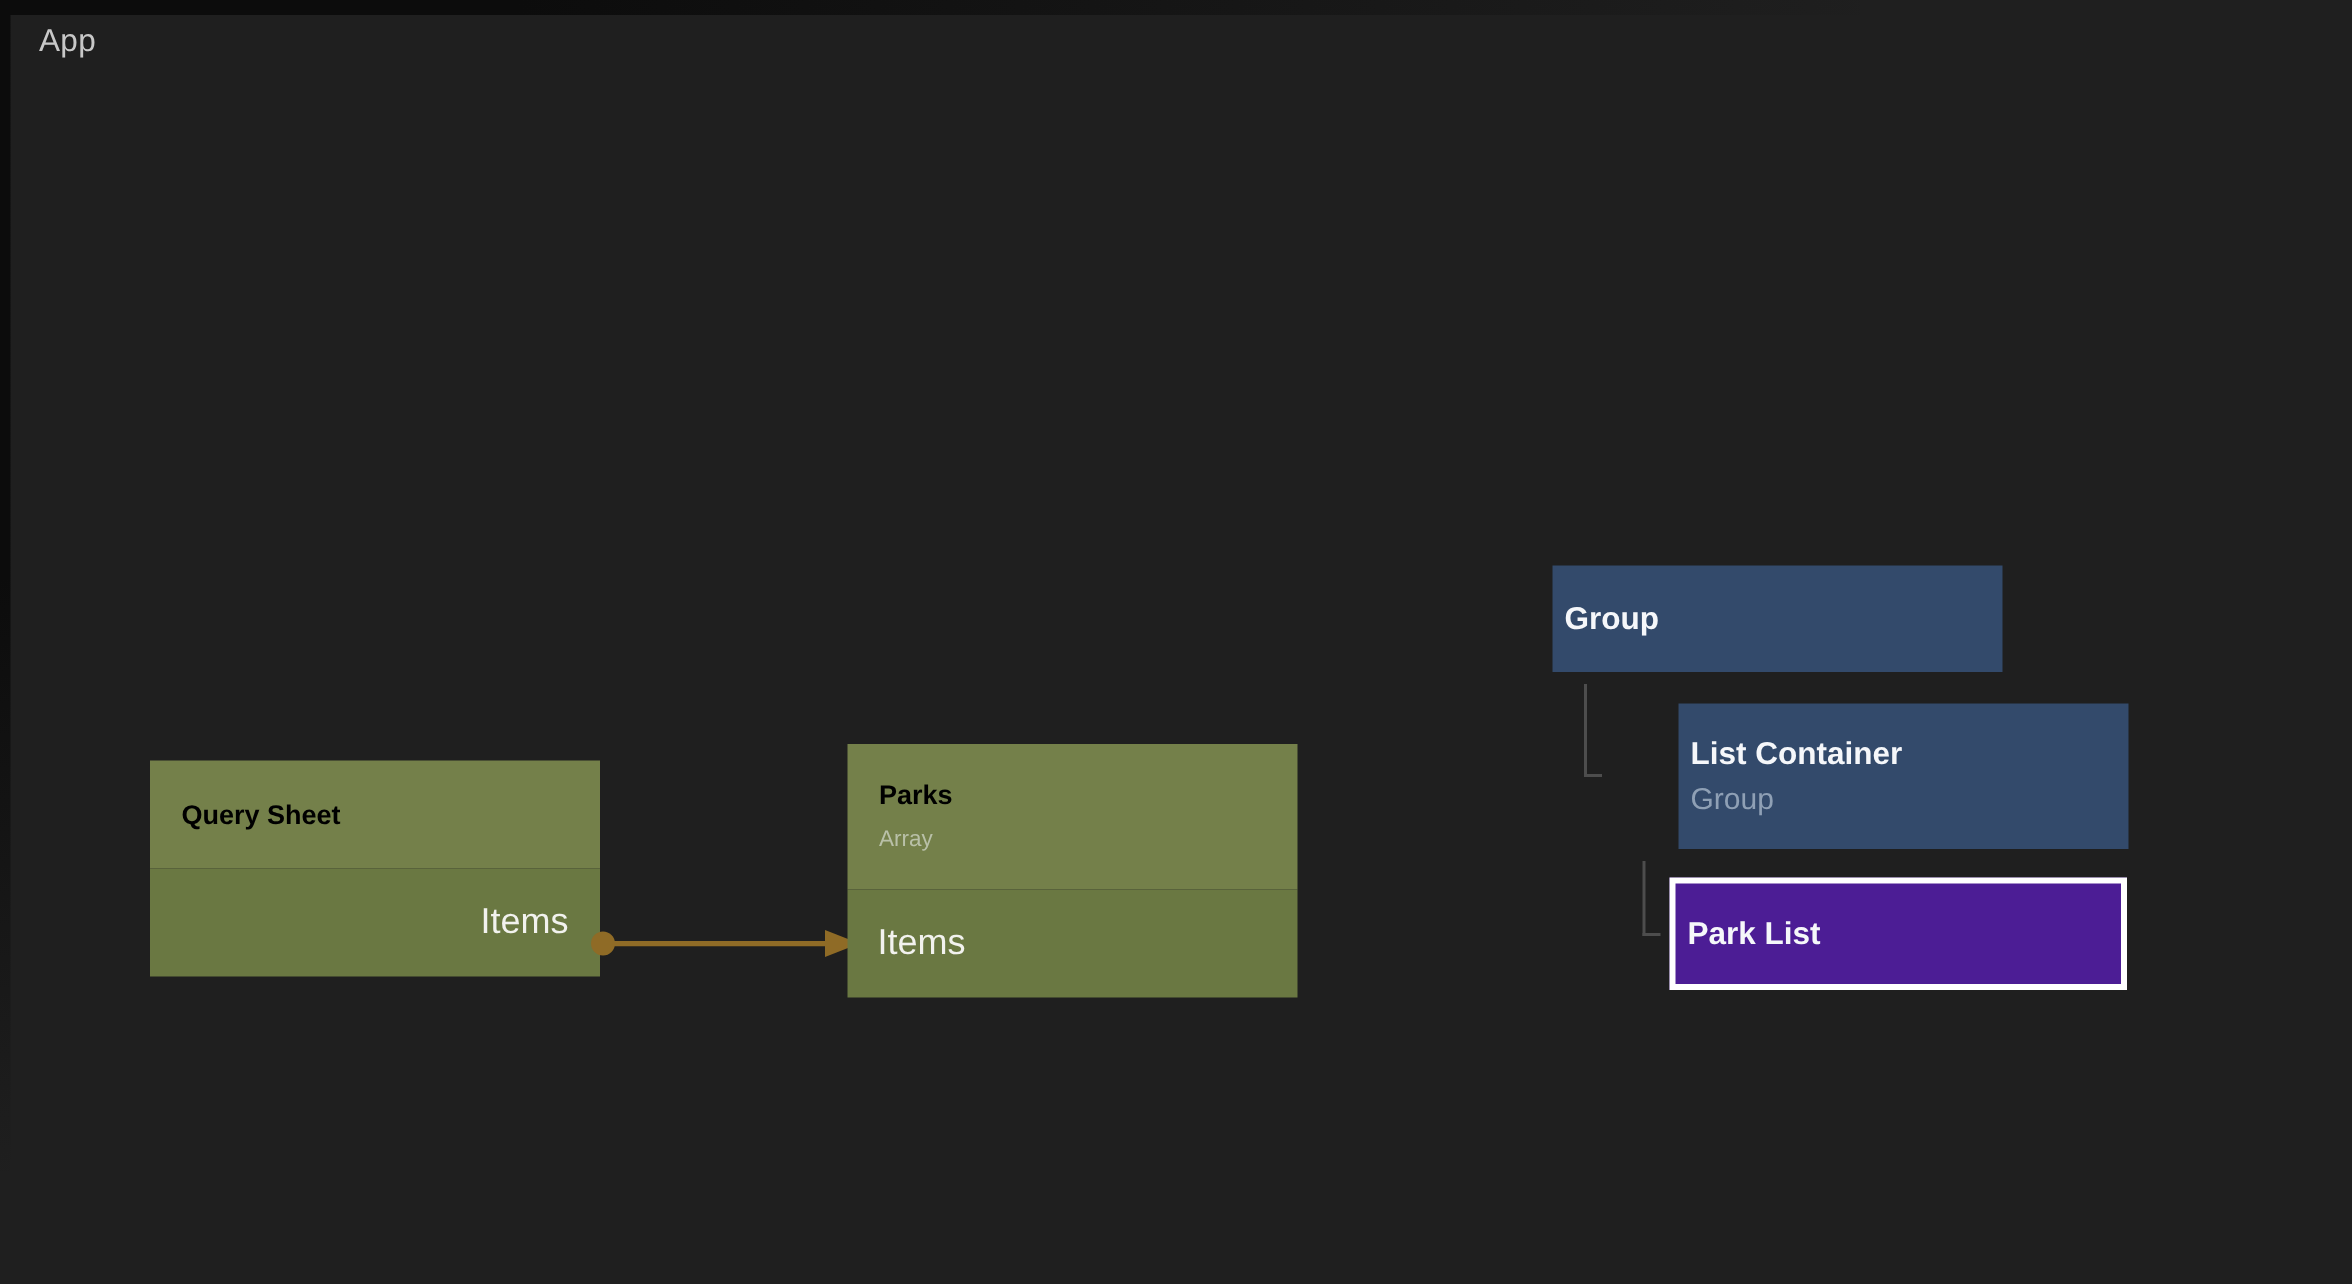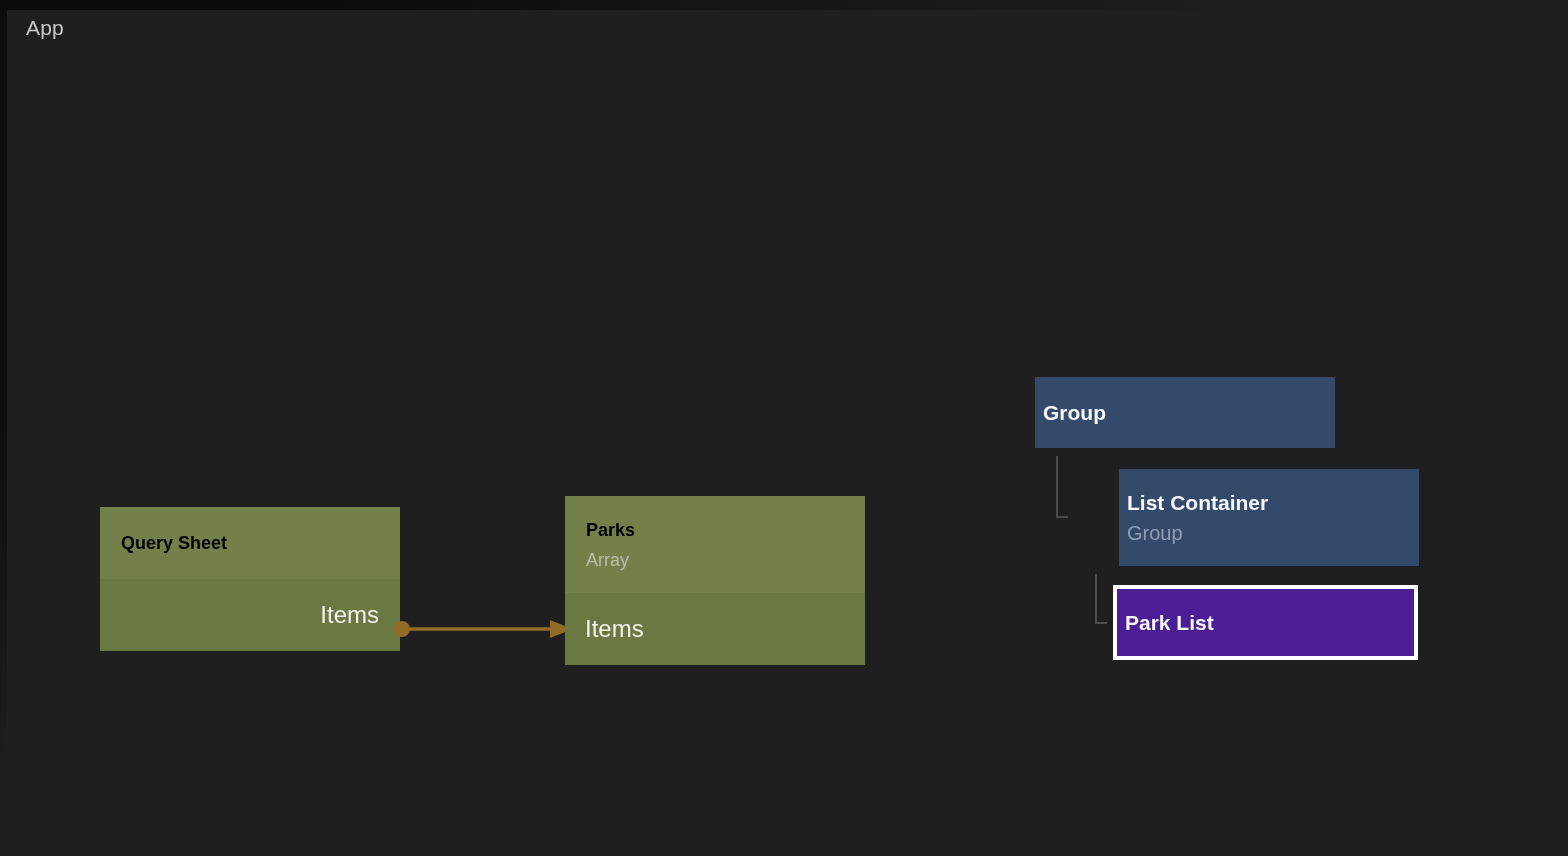--- a/index.html
+++ b/index.html
@@ -14,21 +14,21 @@
   .edge-left{position:absolute;left:0;top:0;width:7px;height:856px;
     background:linear-gradient(to bottom,#0c0c0c 0%,#0c0c0c 45%,rgba(12,12,12,0) 92%);}
 
   .app-label{position:absolute;left:26px;top:16px;font-size:21px;color:#c8c8c8;letter-spacing:.2px;}
 
   
   .gnode{position:absolute;width:300px;}
   .gnode .hdr{background:#74804a;display:flex;flex-direction:column;justify-content:center;padding-left:21px;box-sizing:border-box;}
   .gnode .bdy{background:#6a7842;height:72px;display:flex;align-items:center;box-sizing:border-box;}
   .gnode .title{color:#000000;font-size:18px;font-weight:700;line-height:30px;}
-  .gnode .subtitle{color:#b9c0a8;font-size:18px;line-height:30px;}
+  .gnode .subtitle{color:#b9c0a8;font-size:15px;line-height:30px;}
   .port-label{color:#f2f2ee;font-size:24px;}
   .bdy.out{justify-content:flex-end;padding-right:21px;}
   .bdy.in{justify-content:flex-start;padding-left:20px;}
 
   #node-query-sheet{left:100px;top:507px;}
   #node-query-sheet .hdr{height:72px;}
   #node-parks{left:565px;top:496px;}
   #node-parks .hdr{height:97px;}
 
   

